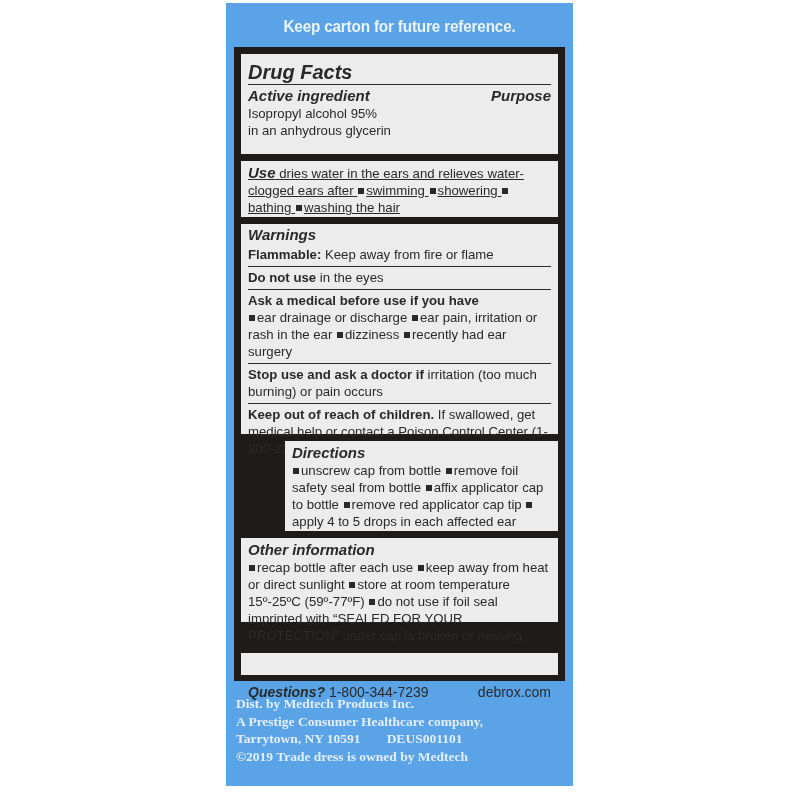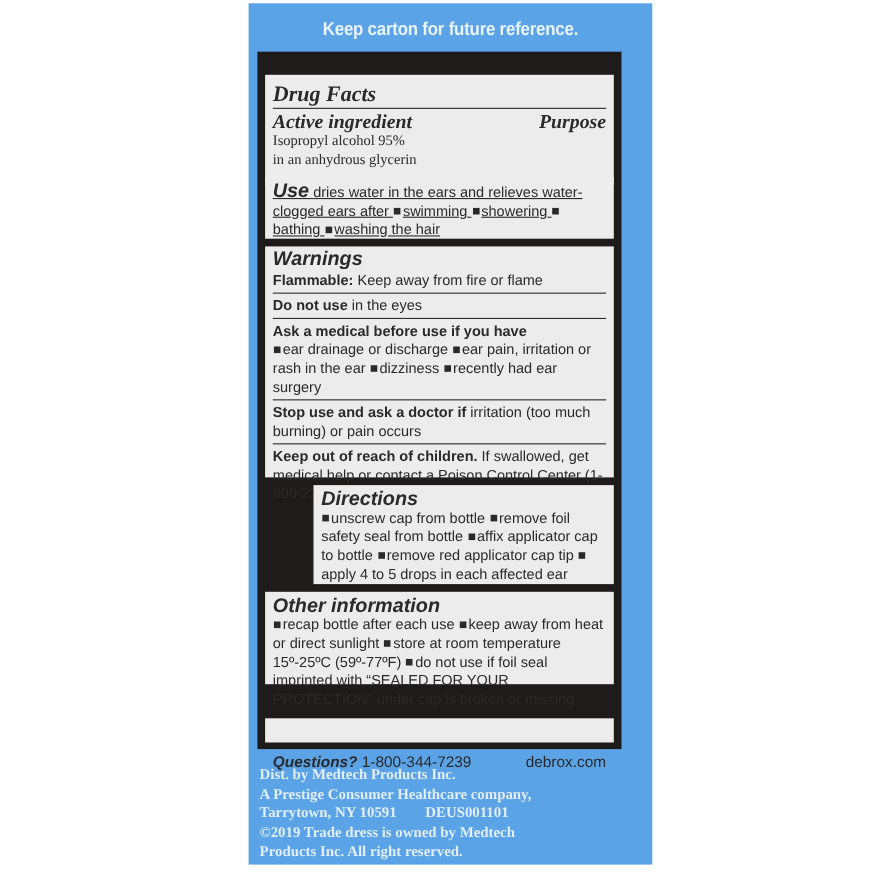--- a/index.html
+++ b/index.html
@@ -4,41 +4,40 @@
   <style>
     html, body { margin: 0; padding: 0; }
     body {
       width: 800px; height: 800px; background: #ffffff;
       position: relative; overflow: hidden;
       font-family: "Liberation Sans", "DejaVu Sans", sans-serif;
     }
     .carton {
       position: absolute; left: 226px; top: 3px; width: 347px; height: 783px;
       background: #5aa3e6;
-      padding-left: 20px;
     }
     .keep {
       position: absolute; left: 0; right: 0; top: 14px;
       text-align: center; color: #eaf3fb; font-weight: bold;
       font-size: 17px; letter-spacing: -0.2px;
       transform: scaleX(0.9);
     }
     .facts {
       position: absolute; left: 8px; top: 44px; width: 331px; height: 634px;
       background: #1e1c1b; box-sizing: border-box;
     }
     .panel {
       position: absolute; left: 7px; right: 7px; background: #ececec;
       color: #2a2a2a; box-sizing: border-box; padding: 0 7px;
       font-size: 13.2px; line-height: 17px;
     }
     .h-ital { font-weight: bold; font-style: italic; }
     .title { font-size: 20px; line-height: 24px; padding-top: 6px; }
     .hr { border-bottom: 1.5px solid #2a2a2a; }
-    .sect-head { font-size: 18px; line-height: 18px; }
+    .sect-head { font-size: 15px; line-height: 18px; }
     .row { display: flex; justify-content: space-between; margin-top: 28px; }
     .bullet {
       display: inline-block; width: 6px; height: 6px; background: #2a2a2a;
       margin: 0 2px 2px 1px; vertical-align: middle;
     }
     .bold { font-weight: bold; }
     .sub { padding: 2px 0 3px 0; }
     .sub + .sub { border-top: 1.5px solid #2a2a2a; }
     .dots { flex: 1; border-bottom: 1.5px dotted #555; margin: 0 2px 4px 3px; }
     .footer {
@@ -49,21 +48,21 @@
     .code { margin-left: 26px; }
   </style>
 </head>
 <body>
 
 <div class="carton">
   <div class="keep">Keep carton for future reference.</div>
 
   <div class="facts">
 
-    <div class="panel" style="top:21px; height:100px;font-family:Liberation Serif, serif;">
+    <div class="panel" style="top:7px; height:100px;">
       <div class="h-ital title hr">Drug Facts</div>
       <div class="row sect-head" style="margin-top:2px;">
         <span class="h-ital">Active ingredient</span>
         <span class="h-ital">Purpose</span>
       </div>
       <div>Isopropyl alcohol 95%</div>
       <div>in an anhydrous glycerin</div>
       <div class="row">
         <span>5% base</span>
         <span class="dots"></span>
@@ -141,15 +140,14 @@
     </div>
   </div>
 
   <div class="footer">
     <div class="line">Dist. by Medtech Products Inc.</div>
     <div class="line">A Prestige Consumer Healthcare company,</div>
     <div class="line">
       <span>Tarrytown, NY 10591</span><span class="code">DEUS001101</span>
     </div>
     <div class="line">©2019 Trade dress is owned by Medtech</div>
-    <div class="line">Products Inc. All right reserved.</div>
   </div>
 </div>
 
 </body></html>

